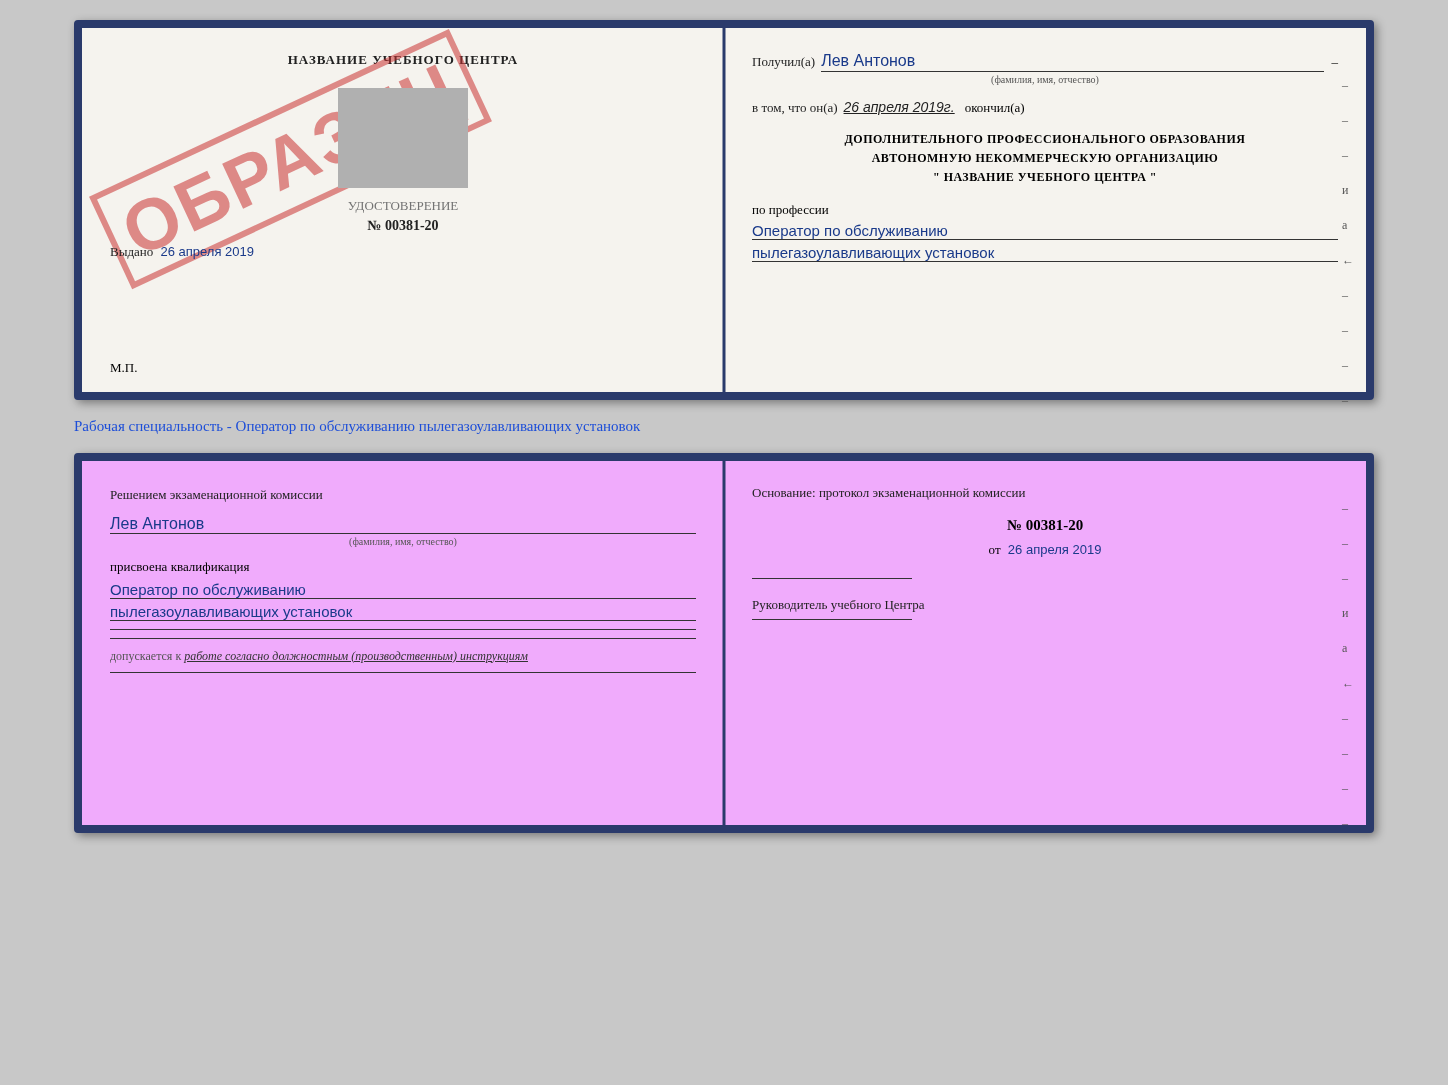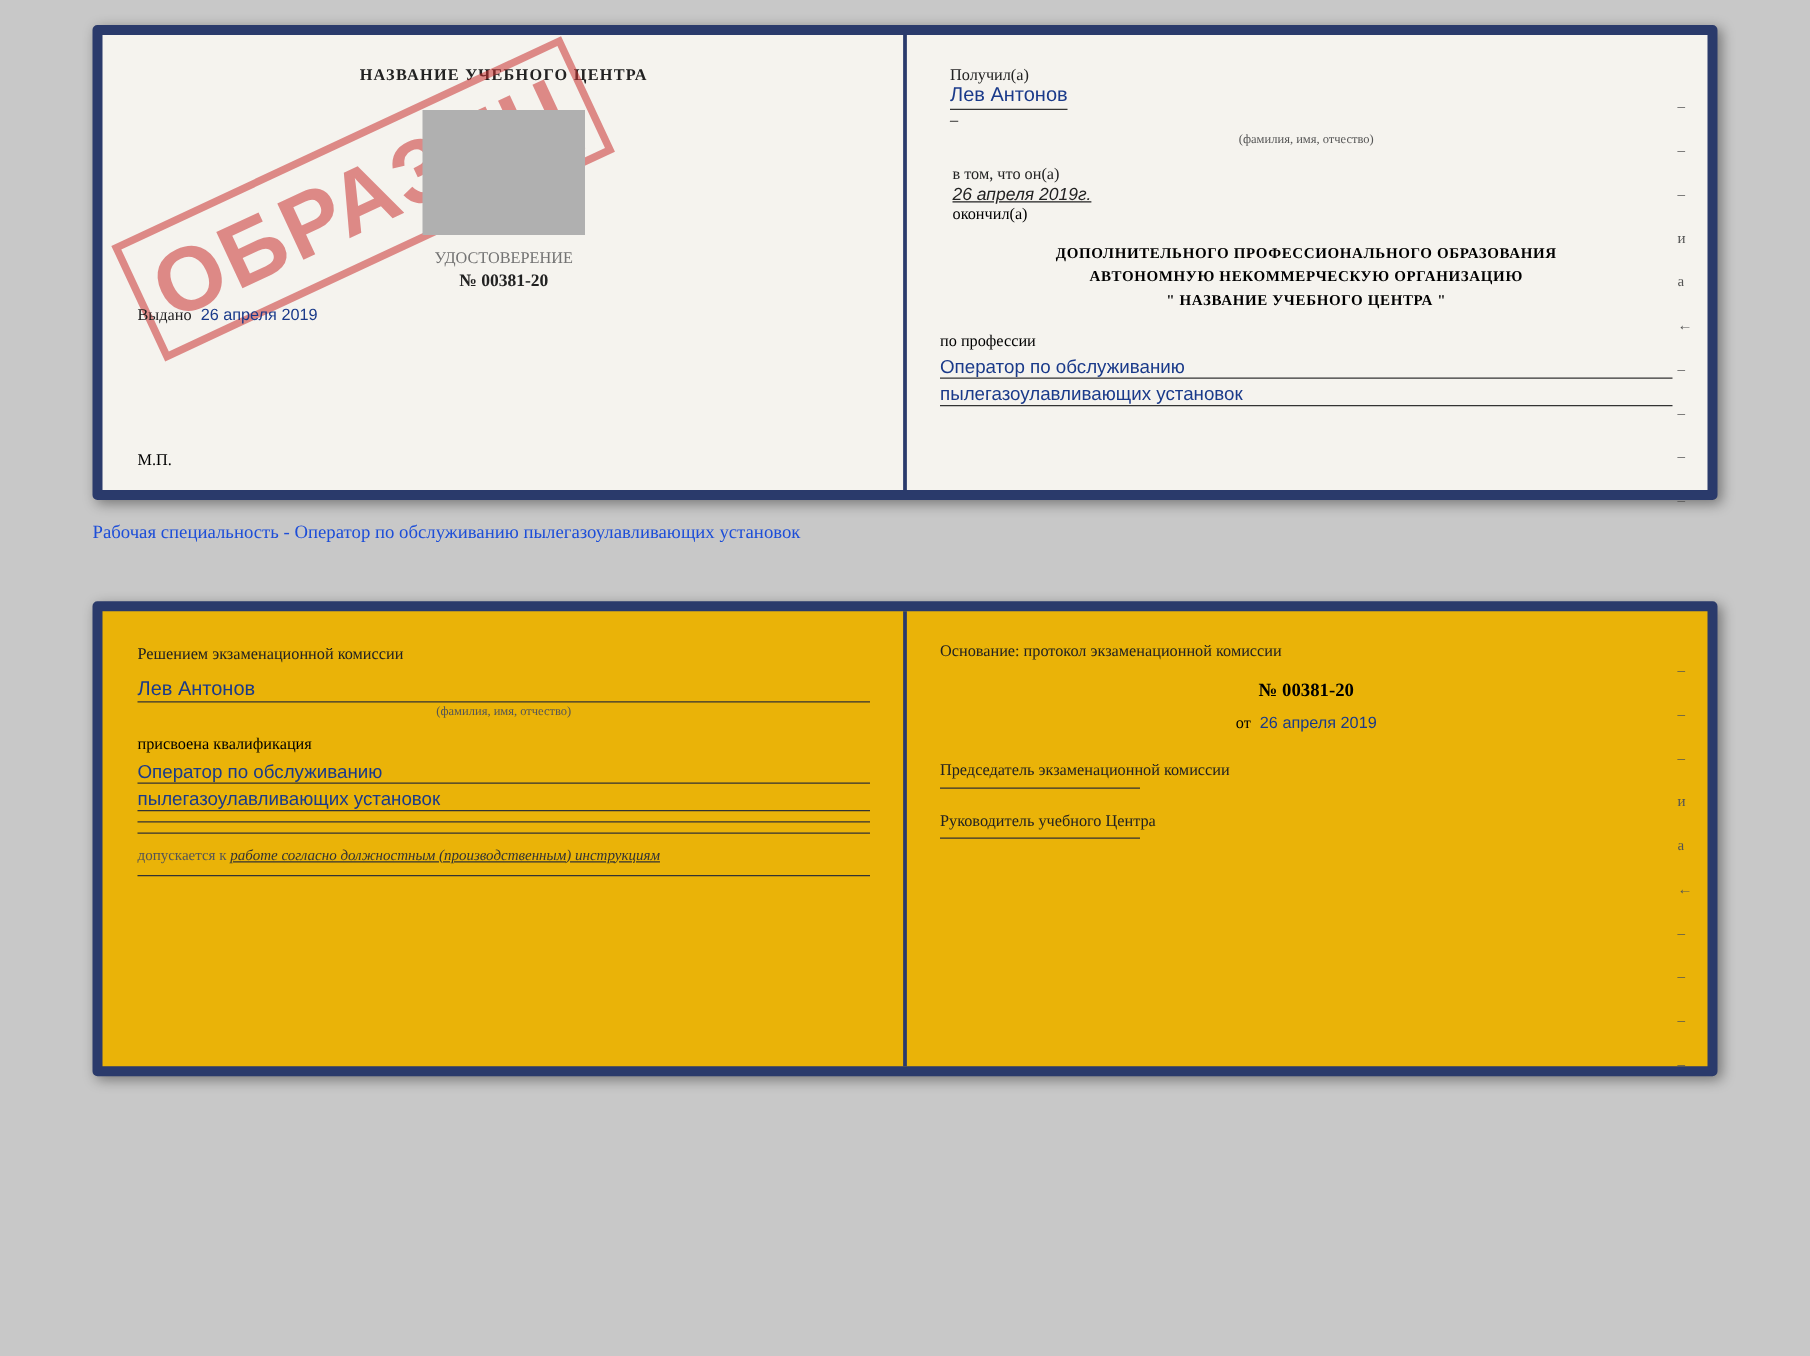--- a/index.html
+++ b/index.html
@@ -136,21 +136,20 @@
     
     .cert-right {
       font-size: 13px;
     }
 
     .cert-right-line {
       display: flex;
       align-items: baseline;
       margin-bottom: 0;
       flex-wrap: wrap;
-      flex-direction: column;
     }
 
     .cert-right-label {
       color: #222;
       white-space: nowrap;
     }
 
     .cert-right-value {
       font-family: 'Segoe UI', sans-serif;
       color: #1a3a8a;
@@ -214,27 +213,26 @@
       color: #1d4ed8;
       text-align: left;
       width: 100%;
       padding: 6px 0;
     }
 
     
     .bottom-book {
       display: flex;
       width: 100%;
-      background: #eab308;
+      background: #f0abfc;
       border: 8px solid #2a3a6b;
       border-radius: 4px;
       box-shadow: 3px 3px 10px rgba(0,0,0,0.4);
       position: relative;
       min-height: 380px;
-      margin-top: 28px;
     }
 
     .bottom-book::after {
       content: '';
       position: absolute;
       left: 50%;
       top: 0;
       bottom: 0;
       width: 3px;
       background: #2a3a6b;
@@ -450,21 +448,20 @@
     <div class="bottom-right">
       <div class="bottom-right-title">Основание: протокол экзаменационной комиссии</div>
 
       <div class="bottom-right-num">№ 00381-20</div>
 
       <div class="bottom-right-date">
         <span>от</span>
         <span class="handwritten" style="margin-left:4px;">26 апреля 2019</span>
       </div>
 
-      <div class="bottom-right-role">Председатель экзаменационной комиссии</div>
       <div class="bottom-right-sign-line"></div>
 
       <div class="bottom-right-role">Руководитель учебного Центра</div>
       <div class="bottom-right-sign-line"></div>
 
       <div class="right-dashes">
         <span>–</span>
         <span>–</span>
         <span>–</span>
         <span>и</span>

